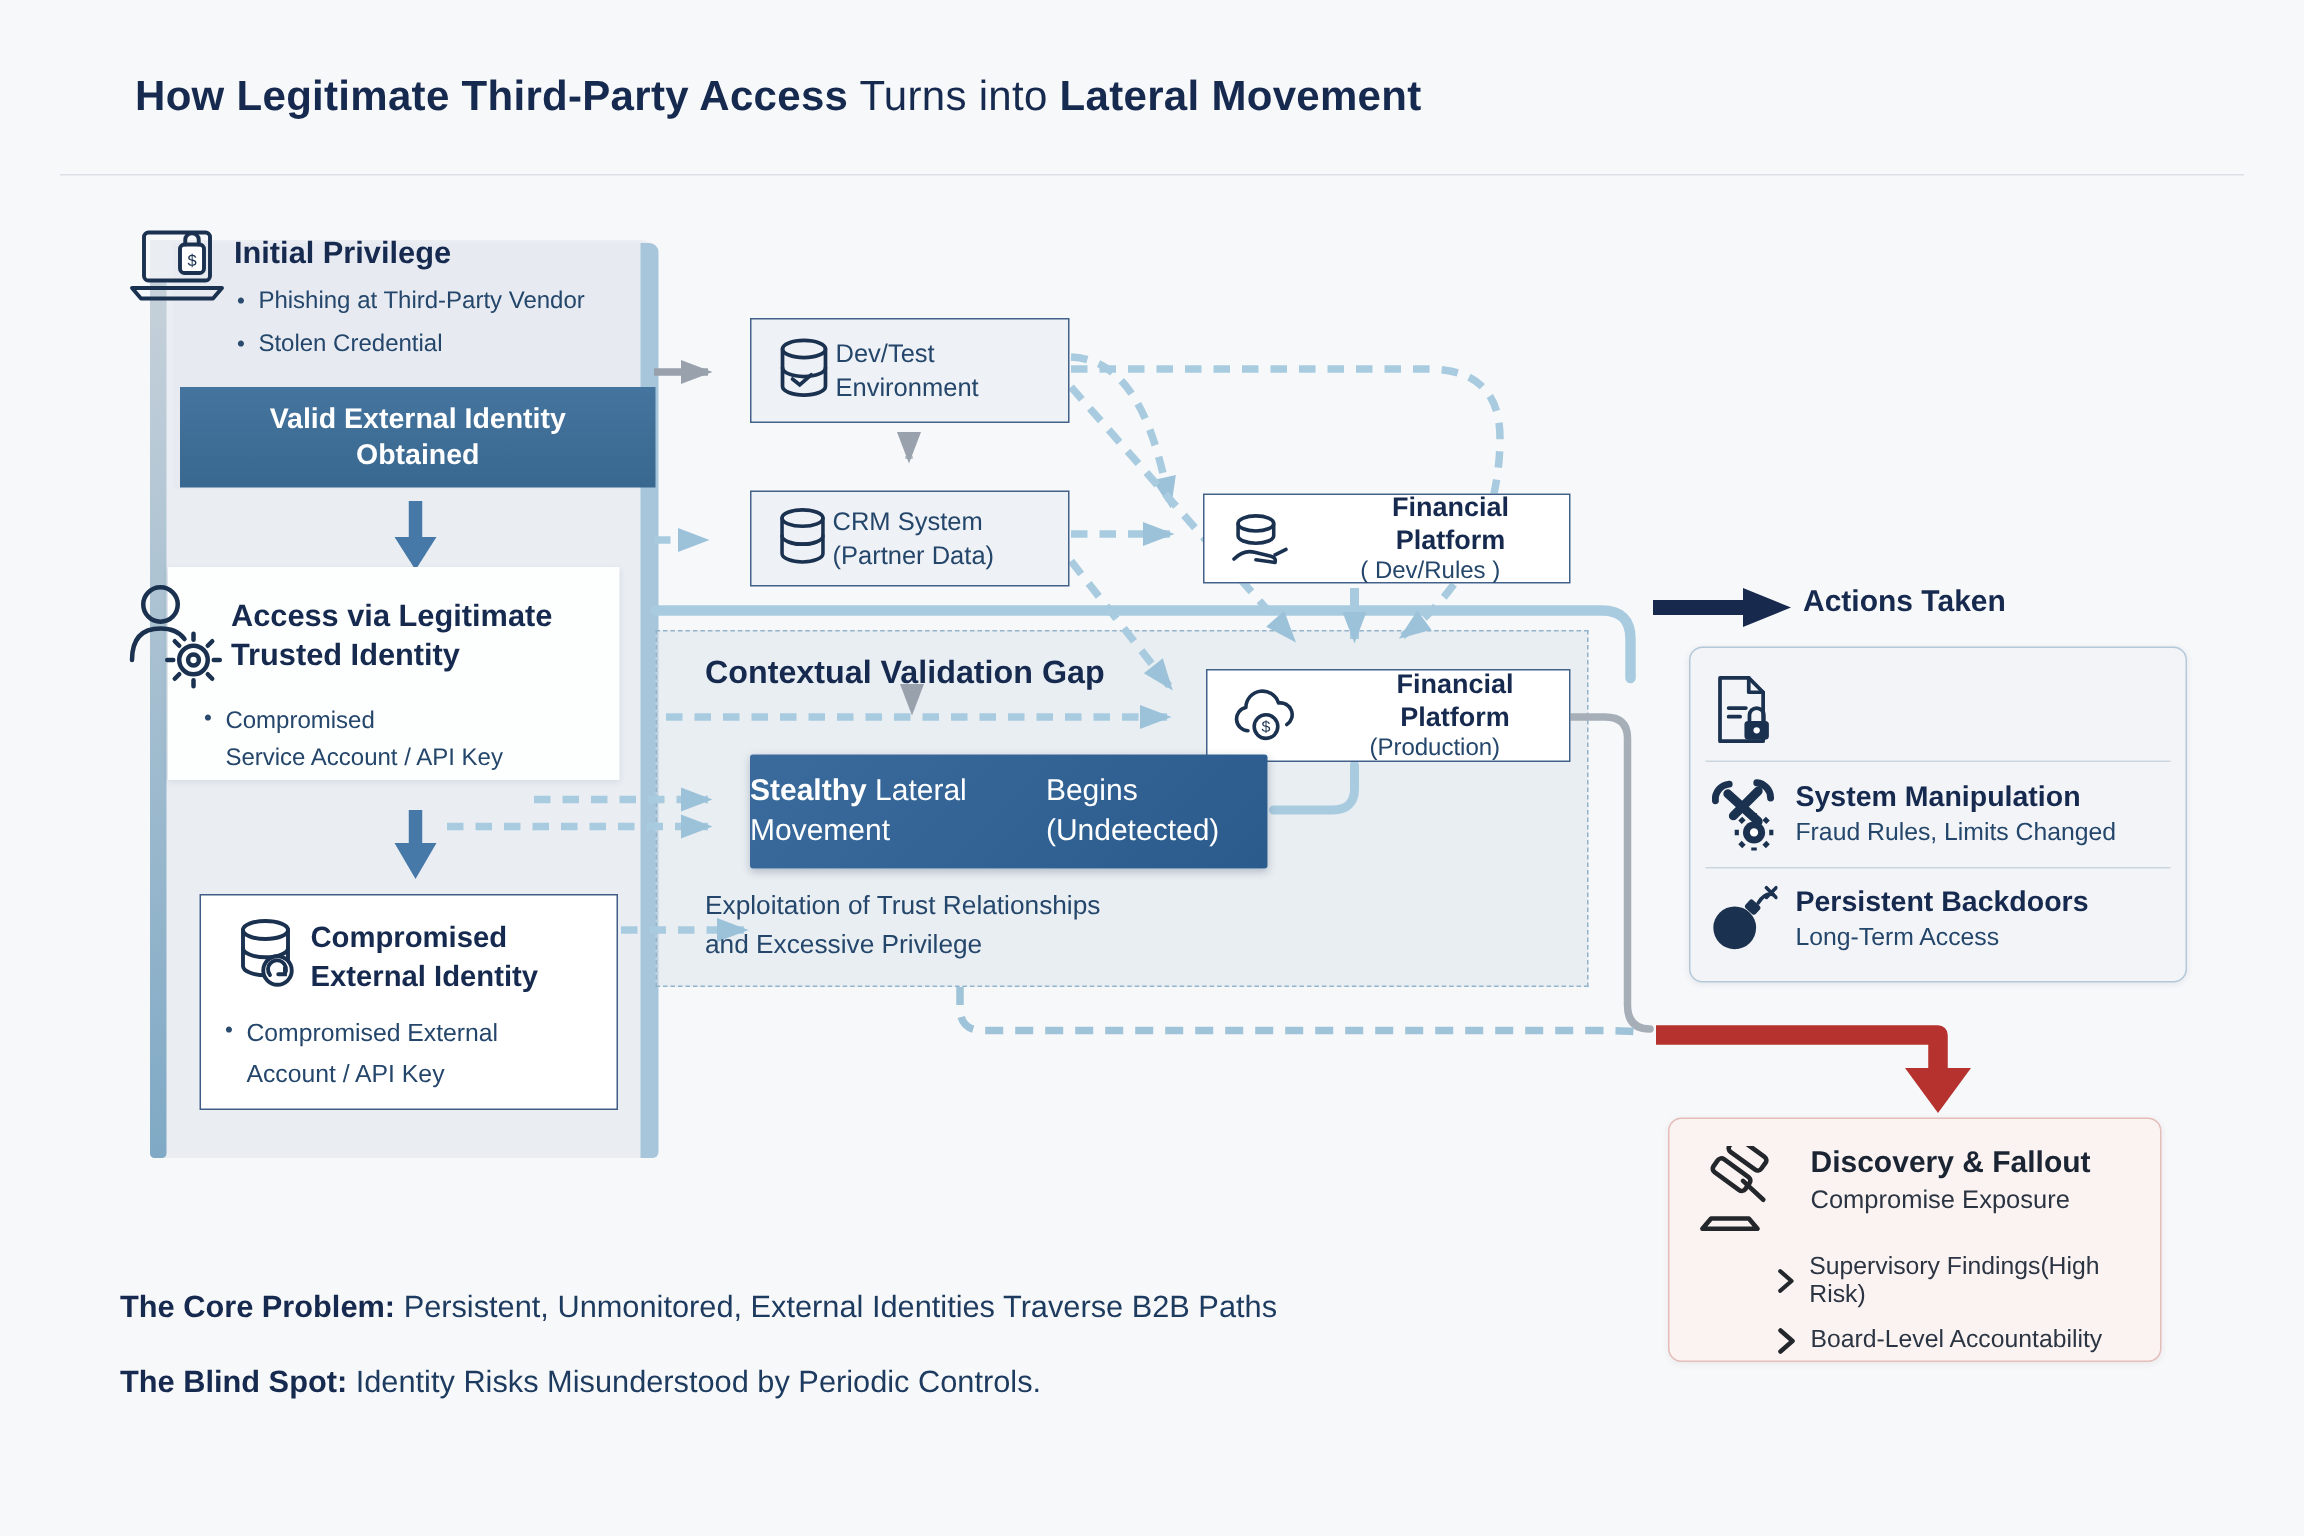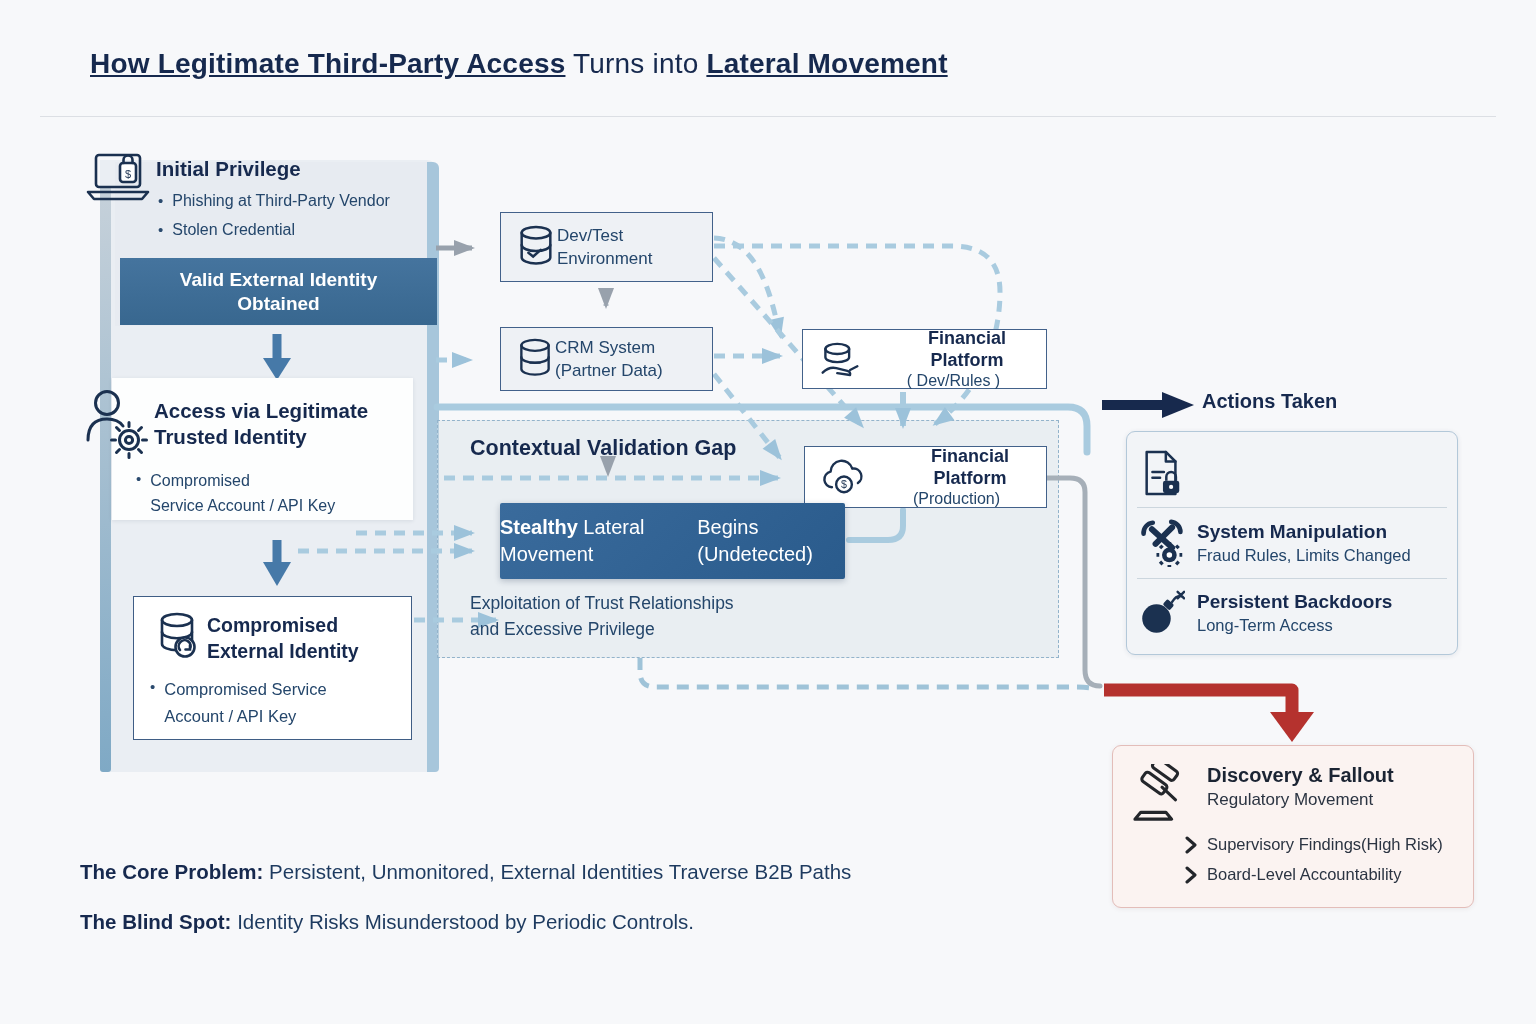--- a/index.html
+++ b/index.html
@@ -6,21 +6,21 @@
     --navy:#16294e; --body:#24466b; --steel:#3d6e98; --stealthy:#2e608f;
     --lightblue:#a9cbdf; --grayline:#9aa3ad; --red:#b5322e; --panel:#eaeef3;
     --boxgray:#eef1f5; --actionsbg:#f2f4f7; --discoverybg:#fbf3f1;
     --discoveryborder:#e3bdb9; --border_navy:#3f5d85;
   }
   *{box-sizing:border-box;margin:0;padding:0;}
   html,body{width:1536px;height:1024px;}
   body{font-family:"Liberation Sans",sans-serif;background:#f7f8fa;position:relative;overflow:hidden;}
   .abs{position:absolute;}
   .title{left:90px;top:48px;font-size:28px;color:var(--navy);letter-spacing:.2px;}
-  .title .b{font-weight:bold;text-decoration:underline;}
+  .title .b{font-weight:bold;}
   .rule{left:40px;top:116px;width:1456px;height:1px;background:#dcdfe4;}
   
   .panel{left:100px;top:160px;width:337px;height:612px;background:var(--panel);z-index:1;border-radius:0 10px 4px 4px;}
   .ic-section{left:115px;top:162px;width:322px;height:164px;background:#e7ebf1;border-radius:0 10px 0 0;z-index:1;}
   .bar-left{left:100px;top:186px;width:11px;height:586px;background:linear-gradient(180deg,#c6d1da,#7fa9c5);border-radius:3px;z-index:1;}
   .bar-right{left:427px;top:162px;width:12px;height:610px;background:#a7c6db;border-radius:0 6px 4px 0;z-index:1;}
   .sec-head{font-size:20.5px;font-weight:bold;color:var(--navy);line-height:26px;}
   .bullet{display:flex;gap:9px;font-size:16px;color:var(--body);line-height:22px;}
   .bullet .dot{color:#2a4a6e;font-size:15px;line-height:22px;}
   .validbox{left:120px;top:258px;width:317px;height:67px;background:linear-gradient(180deg,#45749e,#38678f);color:#fff;
@@ -42,21 +42,21 @@
   .exploit{left:470px;top:590px;width:392px;font-size:17.5px;color:var(--body);line-height:26px;z-index:3;}
   
   .actions-label{left:1202px;top:390px;font-size:20px;font-weight:bold;color:var(--navy);z-index:3;}
   .actionsbox{left:1126px;top:431px;width:332px;height:224px;background:var(--actionsbg);border:1.2px solid #b3c8d9;
     border-radius:9px;box-shadow:0 1px 5px rgba(40,60,90,.10);z-index:3;display:flex;flex-direction:column;padding:6px 10px;}
   .act-item{flex:1;display:flex;align-items:center;gap:12px;padding:2px 2px;}
   .act-item + .act-item{border-top:1px solid #ccd6de;}
   .act-title{font-size:19px;font-weight:bold;color:var(--navy);line-height:24px;}
   .act-sub{font-size:16.5px;color:var(--body);line-height:22px;}
   
-  .discbox{left:1112px;top:745px;width:362px;height:163px;background:var(--discoverybg);border:1.2px solid var(--discoveryborder);
+  .discbox{left:1112px;top:745px;width:329px;height:163px;background:var(--discoverybg);border:1.2px solid var(--discoveryborder);
     border-radius:9px;box-shadow:0 1px 5px rgba(90,50,50,.08);z-index:3;padding:16px 14px 10px 20px;}
   .disc-head{font-size:20px;font-weight:bold;color:#1b2433;line-height:26px;}
   .disc-sub{font-size:17px;color:#2b3442;line-height:24px;}
   .disc-item{display:flex;align-items:center;gap:10px;font-size:16.5px;color:#2b3442;margin-top:11px;}
   
   .foot{font-size:20.5px;color:#1d3a5f;z-index:3;}
   .foot .b{font-weight:bold;color:var(--navy);}
   svg.layer{left:0;top:0;z-index:2;pointer-events:none;}
   .icon{flex:0 0 auto;}
 </style>
@@ -194,21 +194,21 @@
     <path d="M25 40 a6 6 0 1 1 10 -1 M35 35 v4.5 h-4.5"></path>
   </g>
 </svg>
 <div class="abs sec-head" style="left:207px;top:612px;font-size:19.5px;z-index:4">
   <div>Compromised</div>
   <div>External Identity</div>
 </div>
 <div class="abs bullet" style="left:150px;top:676px;z-index:4;line-height:27px;font-size:16.5px">
   <span class="dot">•</span>
   <span>
-    <span style="display:block">Compromised Service</span>
+    <span style="display:block">Compromised External</span>
     <span style="display:block">Account / API Key</span>
   </span>
 </div>
 
 <div class="abs node" style="left:500px;top:212px;width:213px;height:70px;background:var(--boxgray)">
   <svg class="icon" width="42" height="46" viewBox="0 0 44 48">
     <g stroke="#1b3150" stroke-width="2.6" fill="none" stroke-linecap="round">
       <ellipse cx="22" cy="9" rx="15" ry="6"></ellipse>
       <path d="M7 9 v26 c0 3.4 6.7 6.2 15 6.2 s15 -2.8 15 -6.2 v-26"></path>
       <path d="M7 22 c0 3.4 6.7 6.2 15 6.2 s15 -2.8 15 -6.2"></path>
@@ -337,21 +337,21 @@
     <svg class="icon" style="margin-top:2px" width="58" height="60" viewBox="0 0 60 62">
       <g stroke="#23262b" stroke-width="3.2" fill="none" stroke-linejoin="round" stroke-linecap="round">
         <rect x="20" y="0" width="27" height="11" rx="3" transform="rotate(36 33 5)"></rect>
         <rect x="9" y="14" width="27" height="11" rx="3" transform="rotate(36 22 19)"></rect>
         <path d="M30 24 L44 37"></path>
         <path d="M8 50 h26 l6 7 H2 z"></path>
       </g>
     </svg>
     <div>
       <div class="disc-head">Discovery &amp; Fallout</div>
-      <div class="disc-sub">Regulatory Movement</div>
+      <div class="disc-sub">Compromise Exposure</div>
     </div>
   </div>
   <div class="disc-item" style="margin-left:52px">
     <svg width="12" height="18" viewBox="0 0 12 18">
       <path d="M2 2 l8 7 -8 7" stroke="#23262b" stroke-width="3" fill="none" stroke-linecap="round" stroke-linejoin="round"></path>
     </svg>
     <span>Supervisory Findings(High Risk)</span>
   </div>
   <div class="disc-item" style="margin-left:52px">
     <svg width="12" height="18" viewBox="0 0 12 18">

